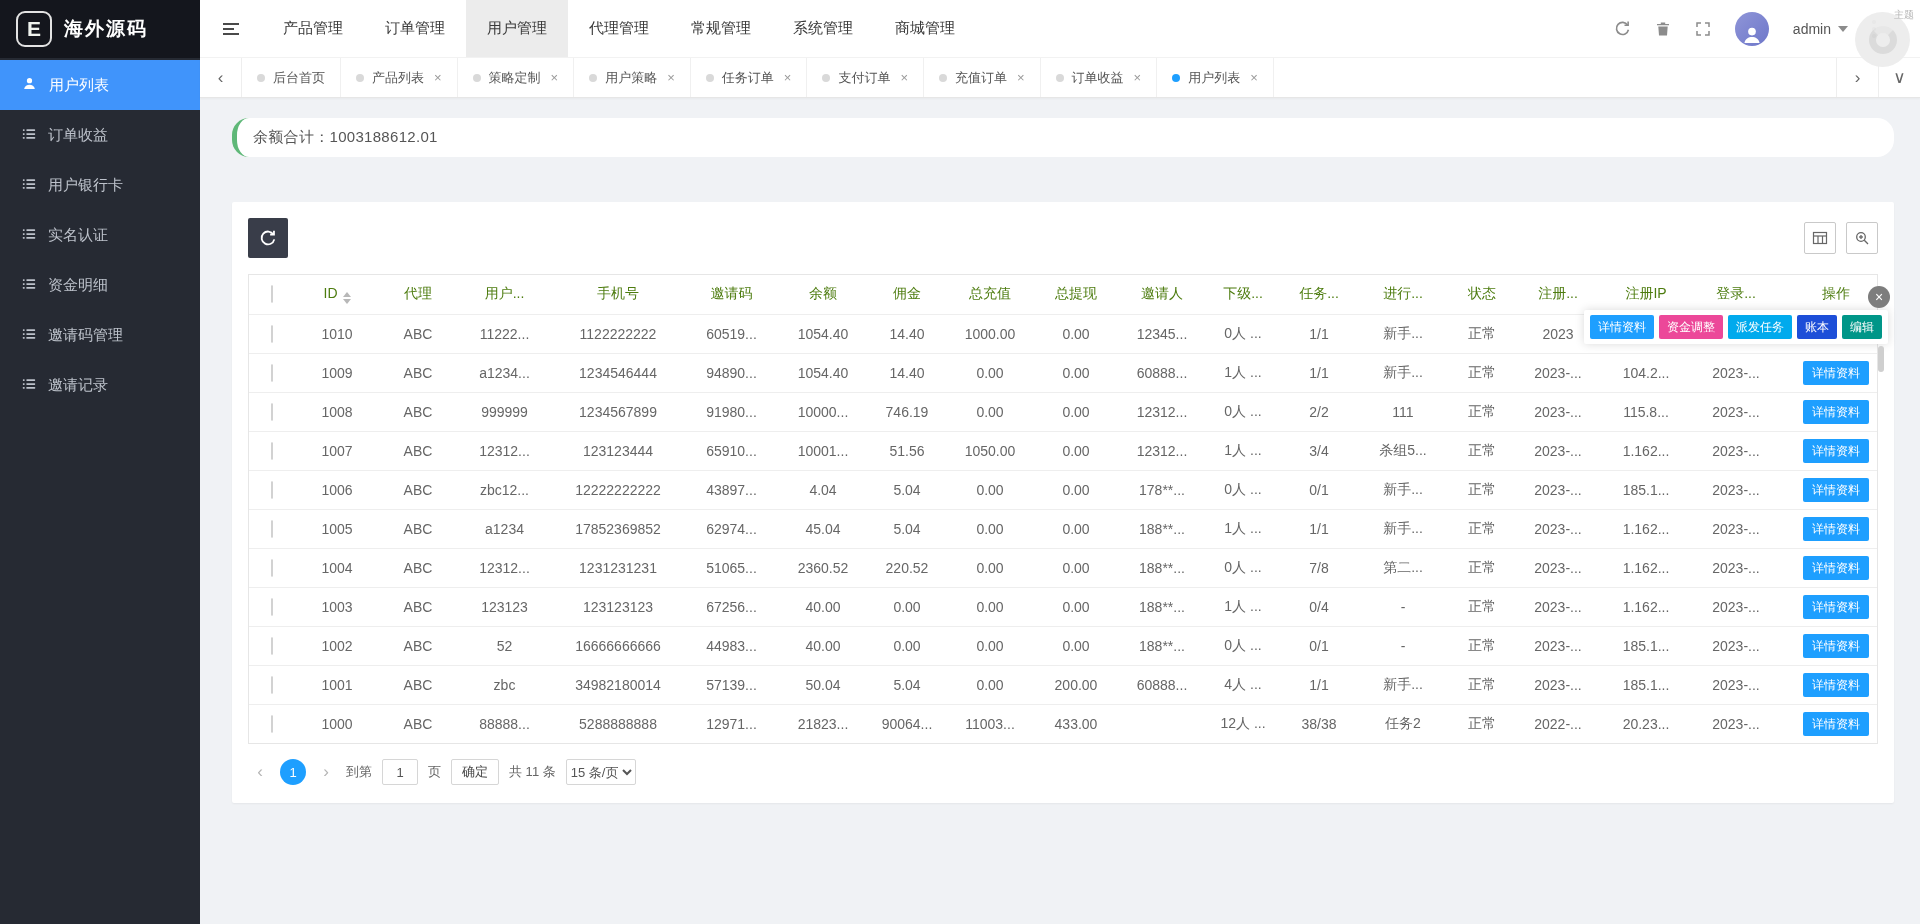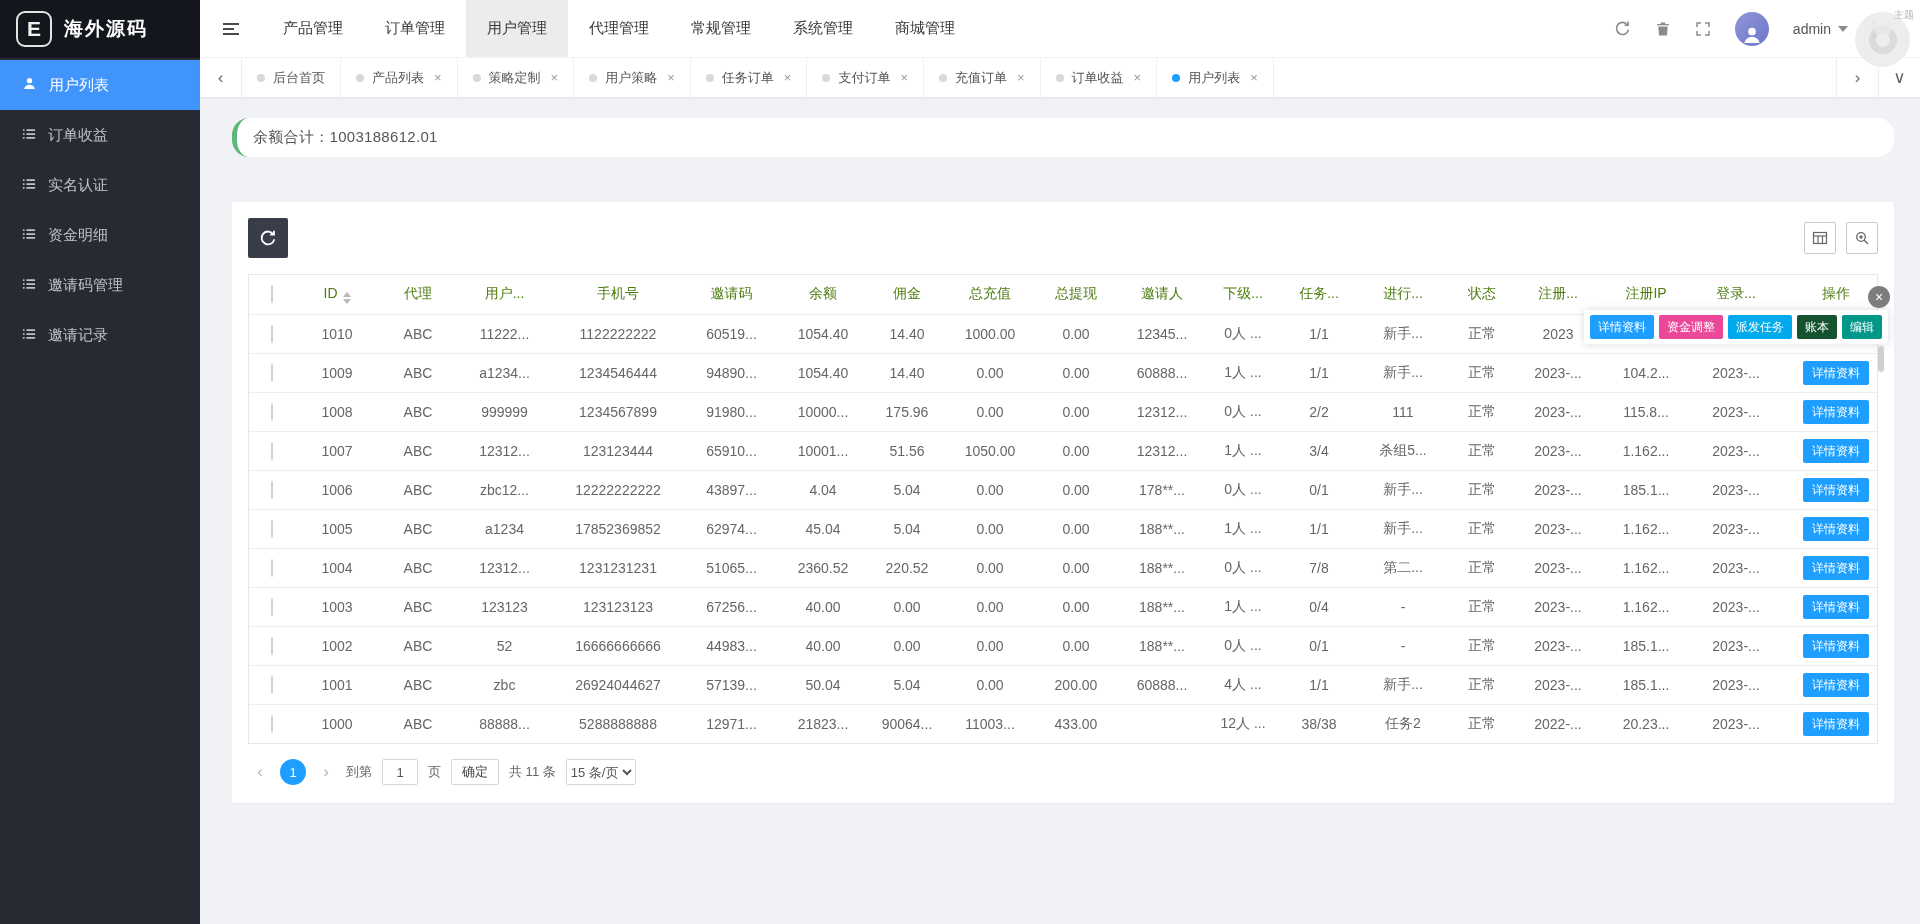--- a/index.html
+++ b/index.html
@@ -101,20 +101,31 @@
         <div class="menu-item">
           <span class="menu-icon"><svg width="14" height="14" viewBox="0 0 16 16" fill="currentColor">
               <rect x="1" y="2.5" width="2" height="2" rx=".5"></rect>
               <rect x="5" y="2.5" width="10" height="2" rx=".5"></rect>
               <rect x="1" y="7" width="2" height="2" rx=".5"></rect>
               <rect x="5" y="7" width="10" height="2" rx=".5"></rect>
               <rect x="1" y="11.5" width="2" height="2" rx=".5"></rect>
               <rect x="5" y="11.5" width="10" height="2" rx=".5"></rect>
             </svg></span>
           <span class="menu-item-label">订单收益</span>
+        </div>
+        <div class="menu-item">
+          <span class="menu-icon"><svg width="14" height="14" viewBox="0 0 16 16" fill="currentColor">
+              <rect x="1" y="2.5" width="2" height="2" rx=".5"></rect>
+              <rect x="5" y="2.5" width="10" height="2" rx=".5"></rect>
+              <rect x="1" y="7" width="2" height="2" rx=".5"></rect>
+              <rect x="5" y="7" width="10" height="2" rx=".5"></rect>
+              <rect x="1" y="11.5" width="2" height="2" rx=".5"></rect>
+              <rect x="5" y="11.5" width="10" height="2" rx=".5"></rect>
+            </svg></span>
+          <span class="menu-item-label">用户银行卡</span>
         </div>
         <div class="menu-item">
           <span class="menu-icon"><svg width="14" height="14" viewBox="0 0 16 16" fill="currentColor">
               <rect x="1" y="2.5" width="2" height="2" rx=".5"></rect>
               <rect x="5" y="2.5" width="10" height="2" rx=".5"></rect>
               <rect x="1" y="7" width="2" height="2" rx=".5"></rect>
               <rect x="5" y="7" width="10" height="2" rx=".5"></rect>
               <rect x="1" y="11.5" width="2" height="2" rx=".5"></rect>
               <rect x="5" y="11.5" width="10" height="2" rx=".5"></rect>
             </svg></span>
@@ -387,21 +398,21 @@
                   <td><span class="btn-detail" style="background: rgb(30, 159, 255);">详情资料</span></td>
                 </tr>
                 <tr>
                   <td><span class="cb"></span></td>
                   <td>1008</td>
                   <td>ABC</td>
                   <td>999999</td>
                   <td>1234567899</td>
                   <td>91980...</td>
                   <td>10000...</td>
-                  <td>175.96</td>
+                  <td>746.19</td>
                   <td>0.00</td>
                   <td>0.00</td>
                   <td>12312...</td>
                   <td>0人 ...</td>
                   <td>2/2</td>
                   <td>111</td>
                   <td>正常</td>
                   <td>2023-...</td>
                   <td>115.8...</td>
                   <td>2023-...</td>
@@ -531,21 +542,21 @@
                   <td>2023-...</td>
                   <td>185.1...</td>
                   <td>2023-...</td>
                   <td><span class="btn-detail" style="background: rgb(30, 159, 255);">详情资料</span></td>
                 </tr>
                 <tr>
                   <td><span class="cb"></span></td>
                   <td>1001</td>
                   <td>ABC</td>
                   <td>zbc</td>
-                  <td>26924044627</td>
+                  <td>34982180014</td>
                   <td>57139...</td>
                   <td>50.04</td>
                   <td>5.04</td>
                   <td>0.00</td>
                   <td>200.00</td>
                   <td>60888...</td>
                   <td>4人 ...</td>
                   <td>1/1</td>
                   <td>新手...</td>
                   <td>正常</td>
@@ -588,21 +599,21 @@
           <span class="pg-text">页</span>
           <button class="confirm-btn">确定</button>
           <span class="pg-text">共 11 条</span>
           <select class="per-page"><option>15 条/页</option></select>
         </div>
 
         <div class="action-popup" id="action-popup">
             <span class="popup-btn" style="background: rgb(30, 159, 255);">详情资料</span>
             <span class="popup-btn" style="background: #ec4899;">资金调整</span>
             <span class="popup-btn" style="background: rgb(1, 170, 237);">派发任务</span>
-            <span class="popup-btn" style="background: #14532d;">账本</span>
+            <span class="popup-btn" style="background: #1d4ed8;">账本</span>
             <span class="popup-btn" style="background: rgb(0, 150, 136);">编辑</span>
           </div>
         <div class="popup-close">×</div>
         <div class="popup-scrollbar"></div>
       </div>
     </div>
   </div>
 </div>
 
 <div class="watermark">

